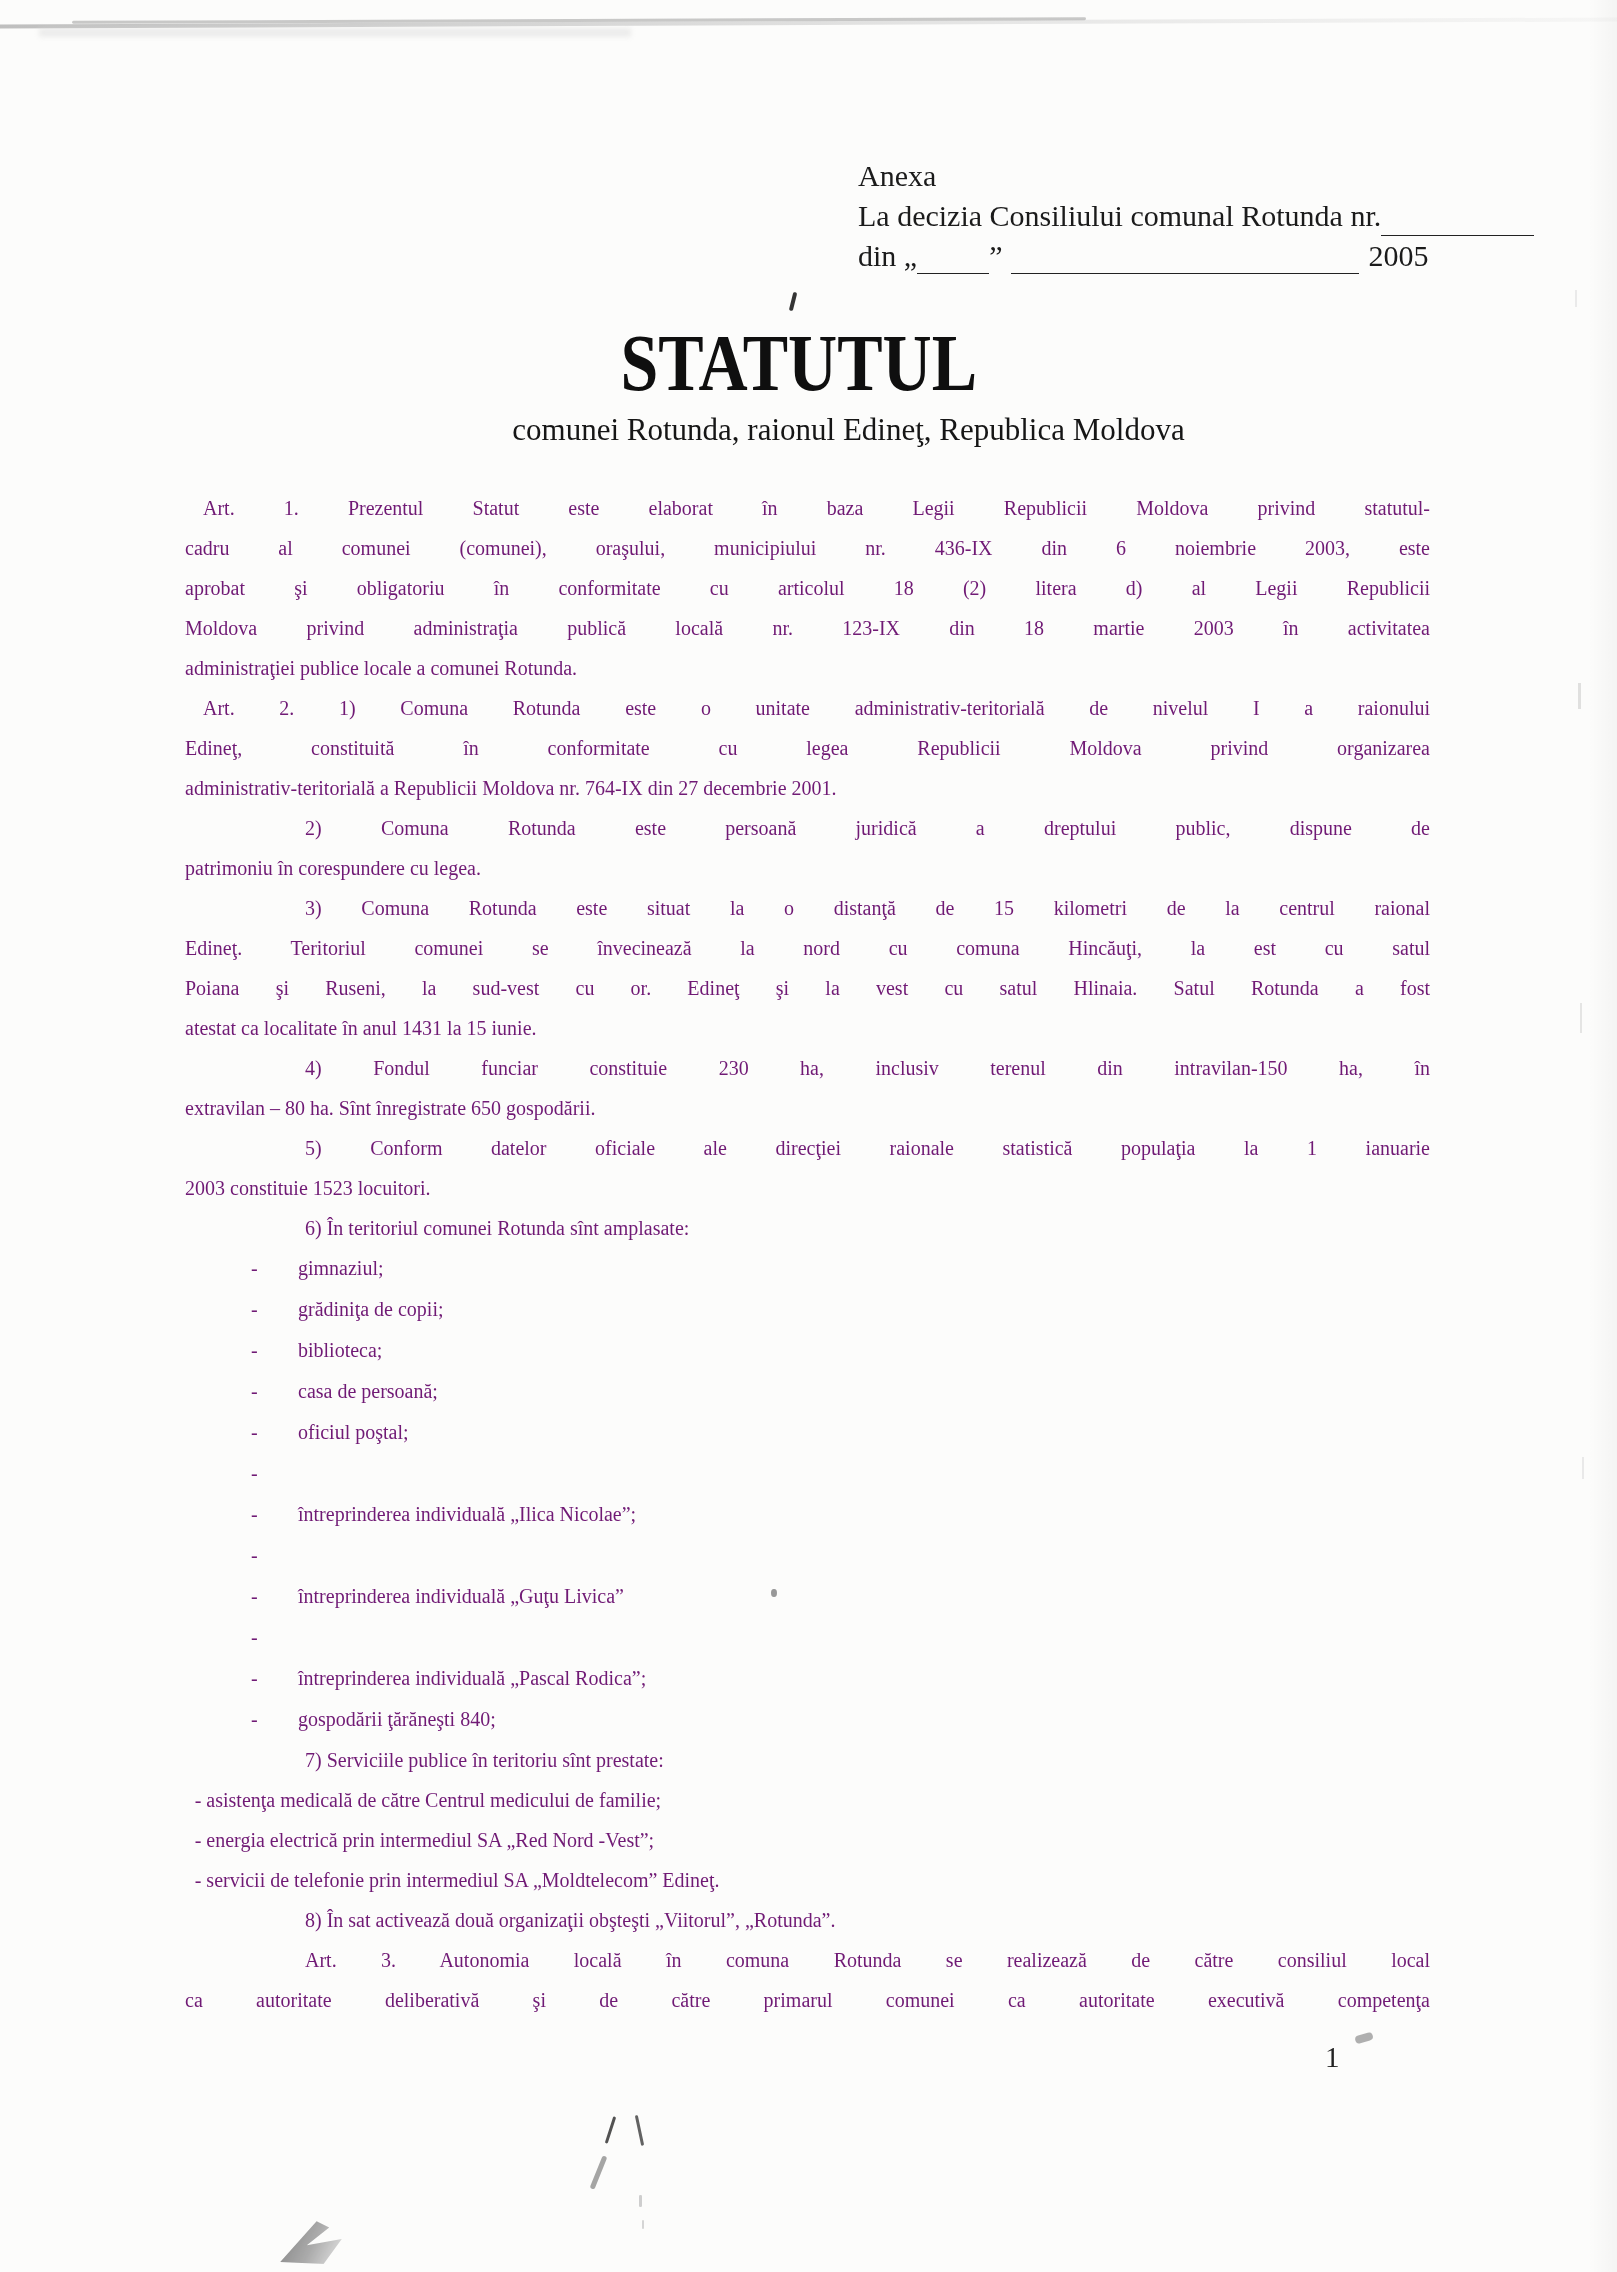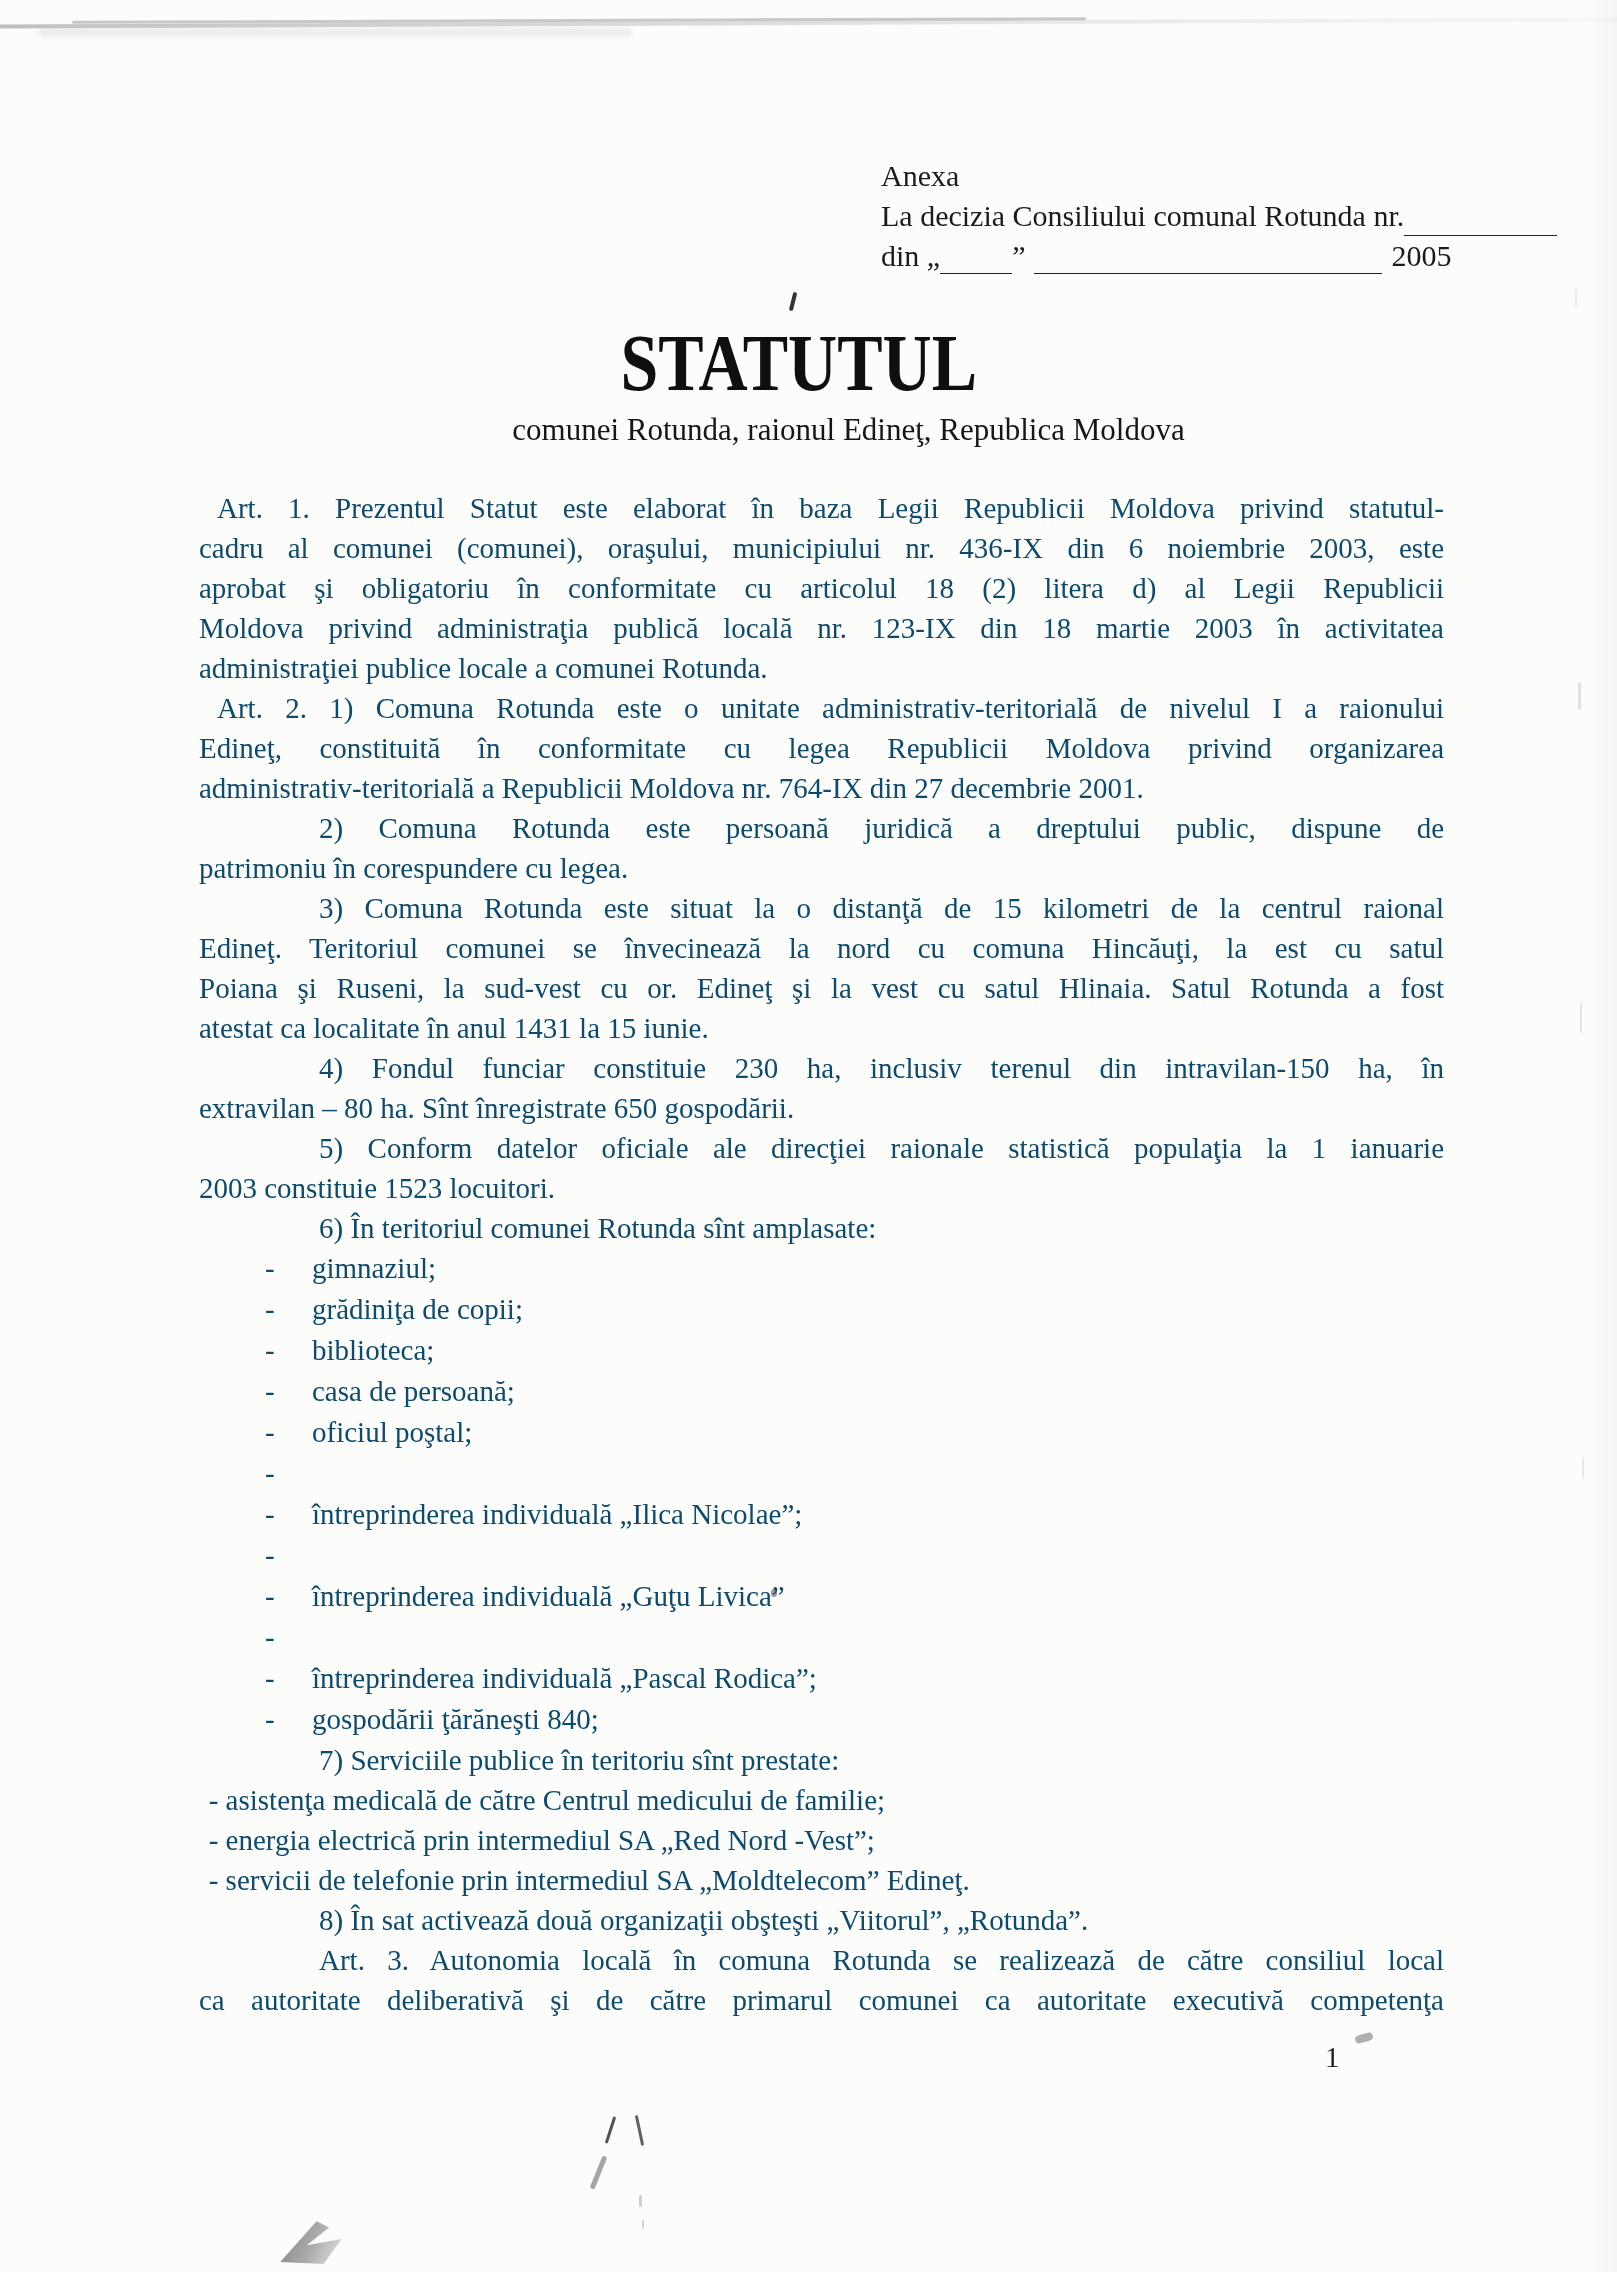--- a/index.html
+++ b/index.html
@@ -9,36 +9,36 @@
     background:#fcfcfb;
     font-family:"Liberation Serif", serif;
     color:#1b1b1b;
     overflow:hidden;
   }
   
   .edge-shade{position:absolute;right:0;top:0;width:29px;height:100%;
     background:linear-gradient(90deg,rgba(0,0,0,0) 0%,rgba(0,0,0,0.03) 100%);}
 
   
-  .annex{position:absolute;left:858px;top:156px;font-size:30px;line-height:40px;white-space:nowrap;margin-left:23px;}
+  .annex{position:absolute;left:858px;top:156px;font-size:30px;line-height:40px;white-space:nowrap;}
   .blank{display:inline-block;border-bottom:1.9px solid #222;height:19.3px;vertical-align:-7.7px;}
   .blank.day{width:72px;}
   .blank.month{width:348px;margin-left:9px;margin-right:9px;}
   .blank.nr{width:153px;vertical-align:-10.3px;}
 
   
   .title{position:absolute;left:0;top:317px;width:1617px;text-align:center;
     font-size:81px;font-weight:bold;color:#0f0f0f;letter-spacing:0;
     transform:scaleX(.84) translateX(-11.6px);transform-origin:50% 50%;}
   .subtitle{position:absolute;left:0;top:412px;width:1617px;text-align:center;
     font-size:31px;color:#161616;transform:translateX(40px);}
 
   
-  .bodytext{position:absolute;left:199px;top:488px;width:1245px;
-    font-size:29px;line-height:40px;color:#0c4a6e;}
+  .bodytext{position:absolute;left:185px;top:488px;width:1245px;
+    font-size:20px;line-height:40px;color:#701a75;}
   .ln{text-align:justify;}
   .ln.st{text-align:justify;text-align-last:justify;}
   .ind1{padding-left:18px;}
   .ind2{padding-left:120px;}
   .svc{padding-left:9.7px;white-space:nowrap;}
 
   .fac-row{position:relative;height:41px;line-height:41px;}
   .fac-dash{position:absolute;left:66px;top:0;}
   .fac-text{position:absolute;left:113px;top:0;white-space:nowrap;text-align:center;}
 

